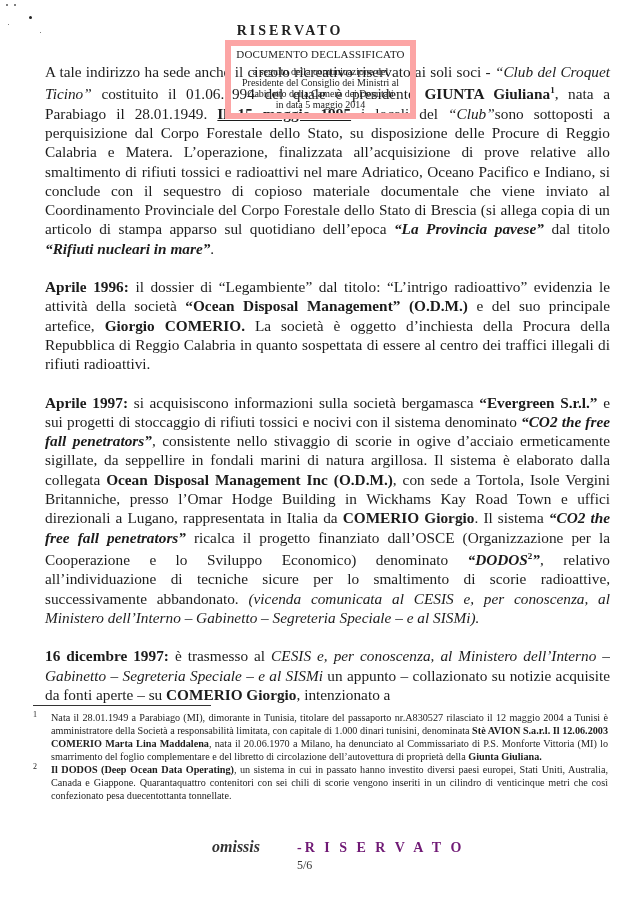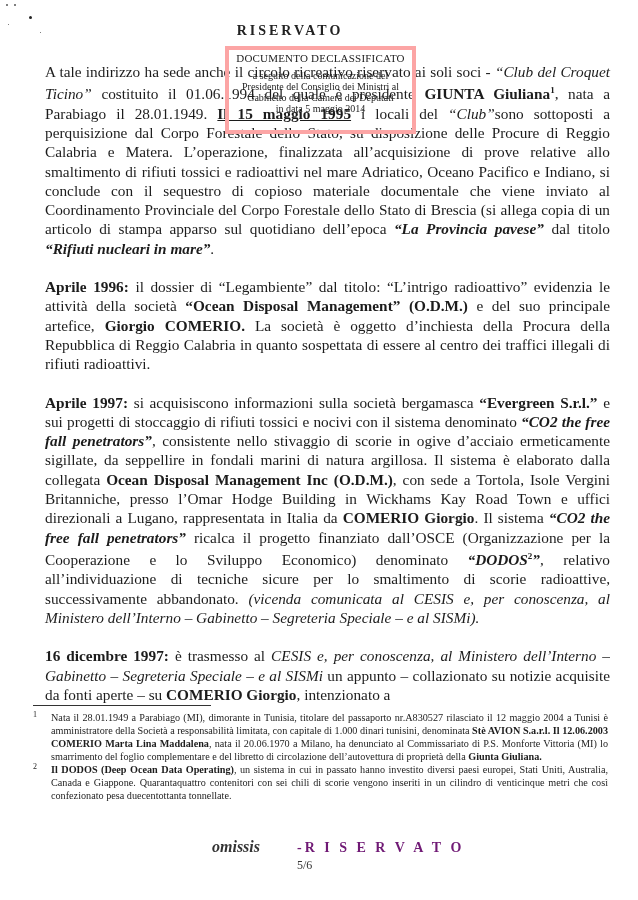--- a/index.html
+++ b/index.html
@@ -11,22 +11,22 @@
     }
     .specks span {
       position: absolute; background: #555; border-radius: 50%;
     }
     .header-riservato {
       position: absolute; left: 0; width: 580px; top: 23px;
       text-align: center; font-weight: bold; font-size: 14px;
       letter-spacing: 3px; color: #222;
     }
     .stamp {
-      position: absolute; left: 225px; top: 46px; width: 191px; height: 88px;
-      border: 4px solid #fca5a5; background: transparent;
+      position: absolute; left: 225px; top: 40px; width: 191px; height: 79px;
+      border: 6px solid #fca5a5; background: transparent;
       text-align: center; color: #222; z-index: 2;
     }
     .stamp .s-title { font-size: 11px; margin-top: 2px; letter-spacing: 0.2px; }
     .stamp .s-line { font-size: 10px; line-height: 11px; }
     .stamp .s-first { margin-top: 6px; }
 
     .body-text {
       position: absolute; left: 45px; width: 565px;
       font-size: 15.3px; line-height: 19.3px; text-align: justify;
       color: #1c1c1c;

